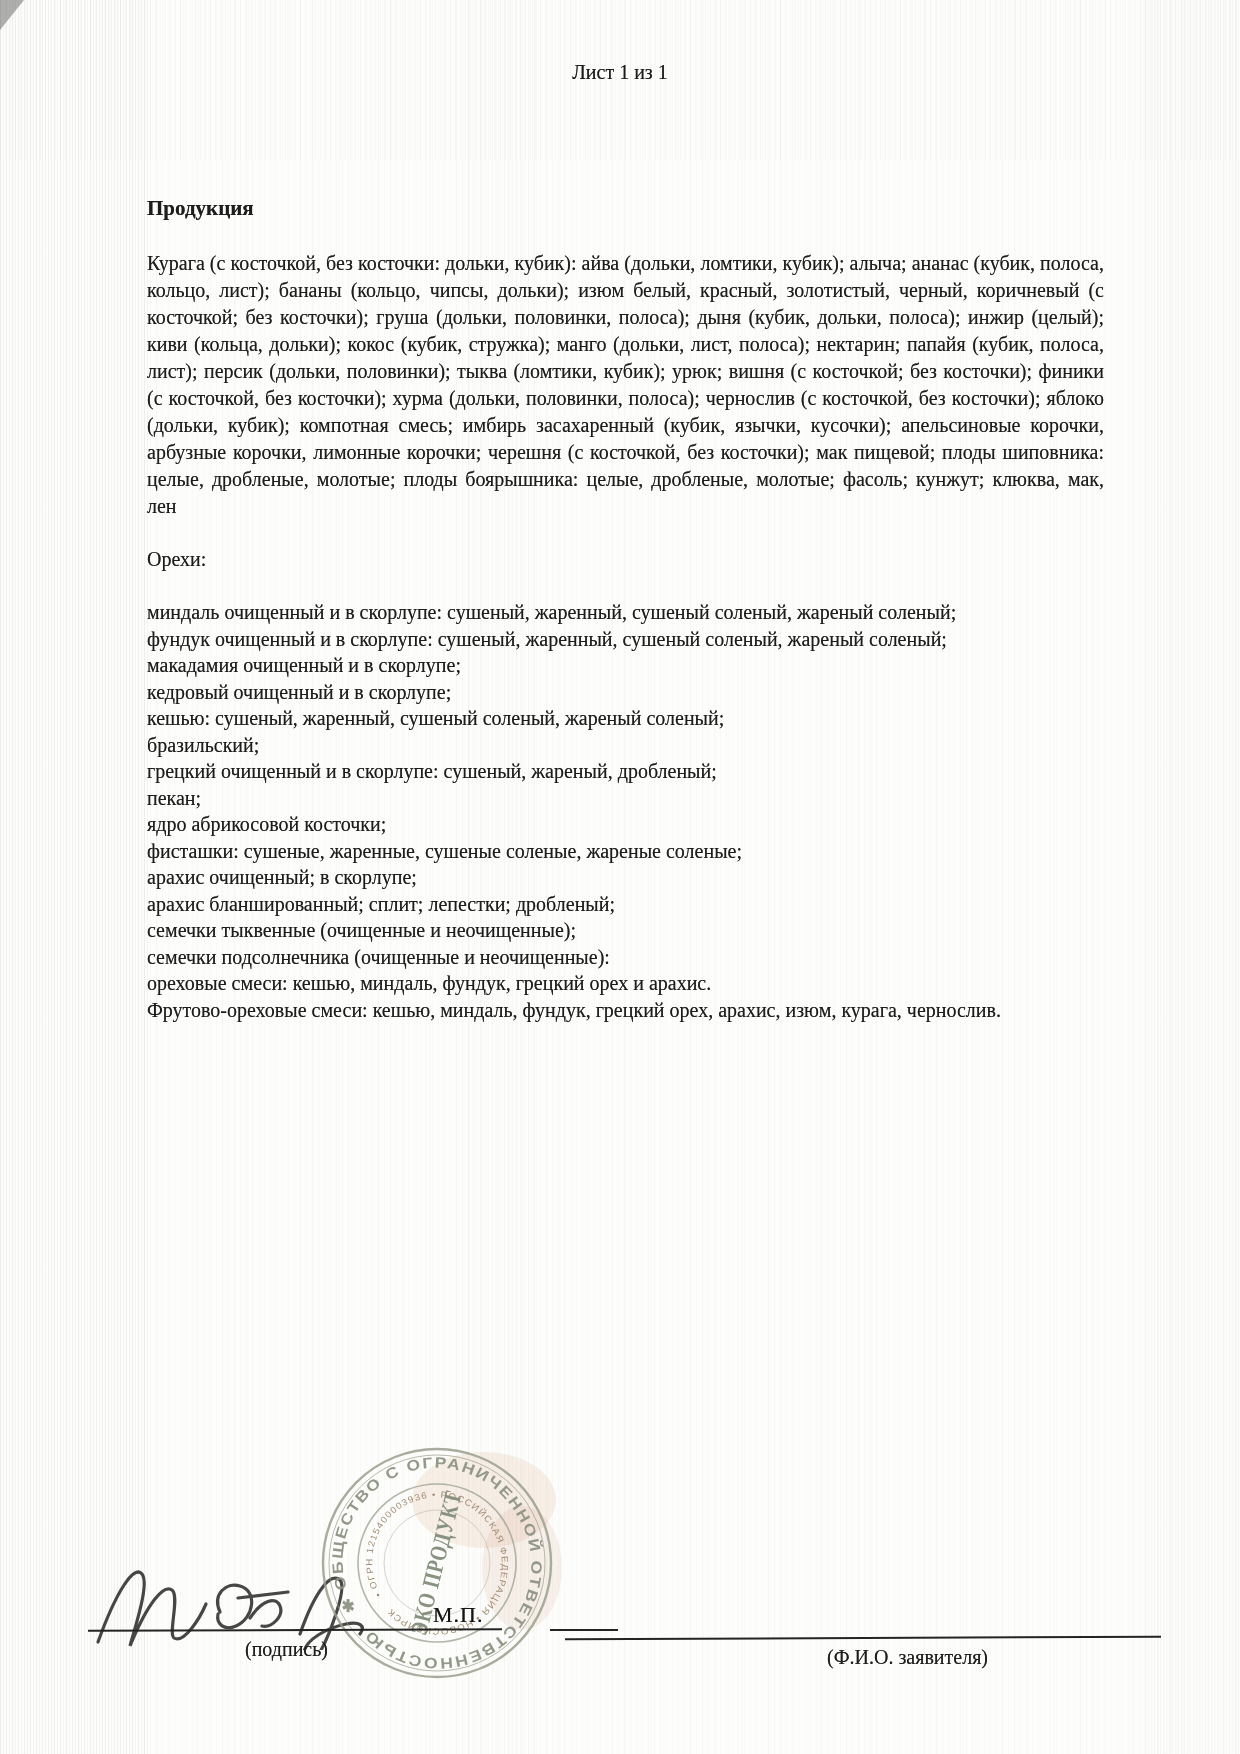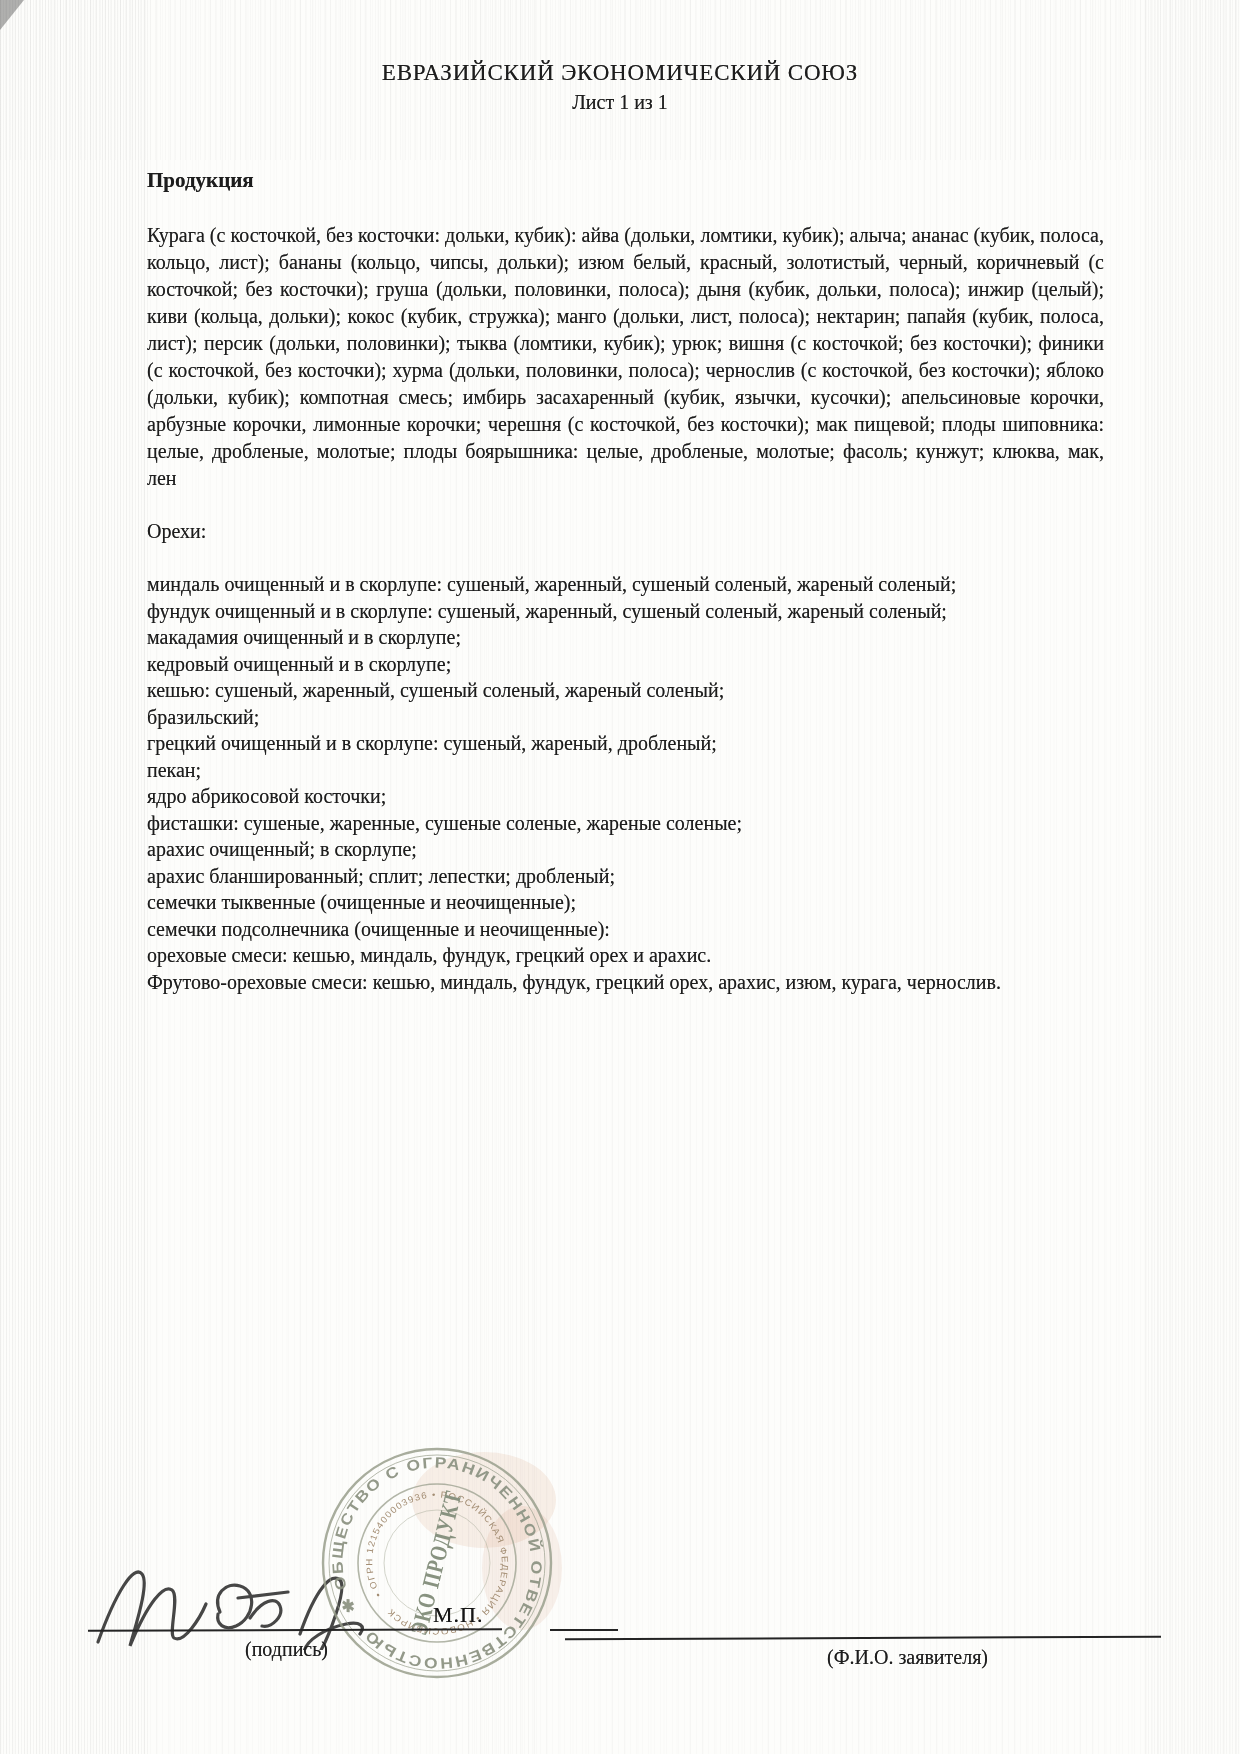--- a/index.html
+++ b/index.html
@@ -28,21 +28,21 @@
     border-top:30px solid #3c3c3c;border-right:24px solid transparent;}
   
   .doc-header{position:absolute;left:0;top:58px;width:100%;text-align:center;
     text-shadow:0 0 .6px rgba(25,25,25,.65);}
   .doc-header .l1{font-size:23px;letter-spacing:.8px;line-height:30px;}
   .doc-header .l2{font-size:21px;line-height:29px;}
   .doc-header .l3{font-size:20px;line-height:28px;}
   
   .content{position:absolute;left:147px;top:166px;width:957px;
     font-size:20px;text-shadow:0 0 .55px rgba(25,25,25,.6);}
-  .sec-title{font-weight:bold;font-size:21px;line-height:28px;}
+  .sec-title{font-weight:bold;font-size:21px;line-height:28px;margin-top:28px;}
   .sub-title{font-size:20px;line-height:27px;}
   .fruits-para{margin:28px 0 0 0;line-height:27px;text-align:justify;}
   .nuts-title{margin-top:26px;line-height:27px;}
   .nuts-list{margin-top:26px;line-height:26.5px;white-space:pre-line;}
   
   .sig-svg{position:absolute;left:90px;top:1538px;}
   .rule{position:absolute;height:2px;background:#242424;}
   .rule-left{left:88px;top:1629px;width:414px;transform:rotate(-.2deg);}
   .rule-left-dash{left:550px;top:1629px;width:68px;}
   .rule-right{left:565px;top:1637px;width:596px;transform:rotate(-.25deg);}
@@ -61,21 +61,20 @@
 <div class="page">
 
   <div class="noise noise-all"></div>
   <div class="noise noise-left"></div>
   <div class="noise noise-right"></div>
   <div class="noise noise-mid"></div>
   <div class="noise noise-top"></div>
   <div class="corner-smudge"></div>
 
   <div class="doc-header">
-    <div class="l1">ЕВРАЗИЙСКИЙ ЭКОНОМИЧЕСКИЙ СОЮЗ</div>
     <div class="l3">Лист 1 из 1</div>
   </div>
 
   <div class="content">
     <div class="sec-title">Продукция</div>
     <p class="fruits-para">Курага (с косточкой, без косточки: дольки, кубик): айва (дольки, ломтики, кубик); алыча; ананас (кубик, полоса, кольцо, лист); бананы (кольцо, чипсы, дольки); изюм белый, красный, золотистый, черный, коричневый (с косточкой; без косточки); груша (дольки, половинки, полоса); дыня (кубик, дольки, полоса); инжир (целый); киви (кольца, дольки); кокос (кубик, стружка); манго (дольки, лист, полоса); нектарин; папайя (кубик, полоса, лист); персик (дольки, половинки); тыква (ломтики, кубик); урюк; вишня (с косточкой; без косточки); финики (с косточкой, без косточки); хурма (дольки, половинки, полоса);  чернослив (с косточкой, без косточки); яблоко (дольки, кубик); компотная смесь; имбирь засахаренный (кубик, язычки, кусочки); апельсиновые корочки, арбузные корочки, лимонные корочки; черешня (с косточкой, без косточки); мак пищевой;  плоды шиповника: целые, дробленые, молотые;  плоды боярышника: целые, дробленые, молотые; фасоль; кунжут; клюква, мак, лен</p>
     <div class="nuts-title">Орехи:</div>
     <div class="nuts-list">миндаль очищенный и в скорлупе: сушеный, жаренный, сушеный соленый, жареный соленый;
 фундук очищенный и в скорлупе: сушеный, жаренный, сушеный соленый, жареный соленый;
 макадамия очищенный и в скорлупе;

